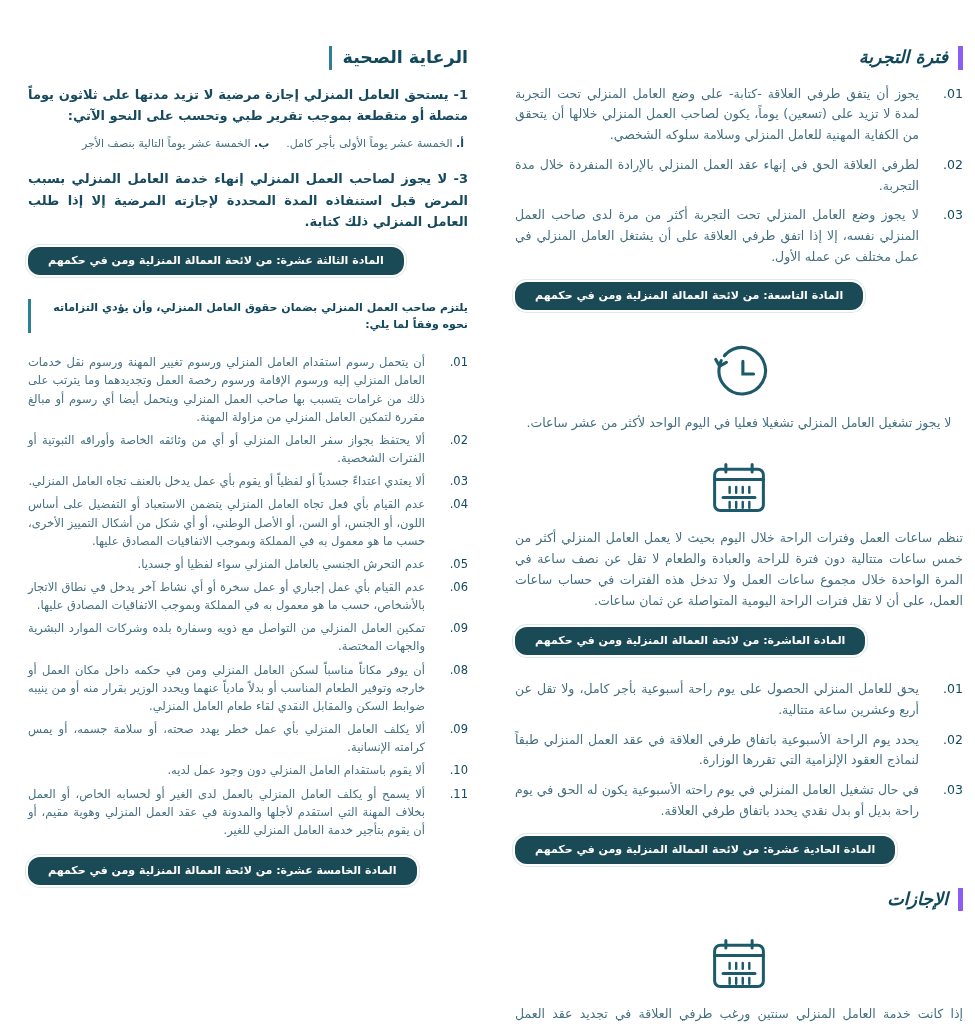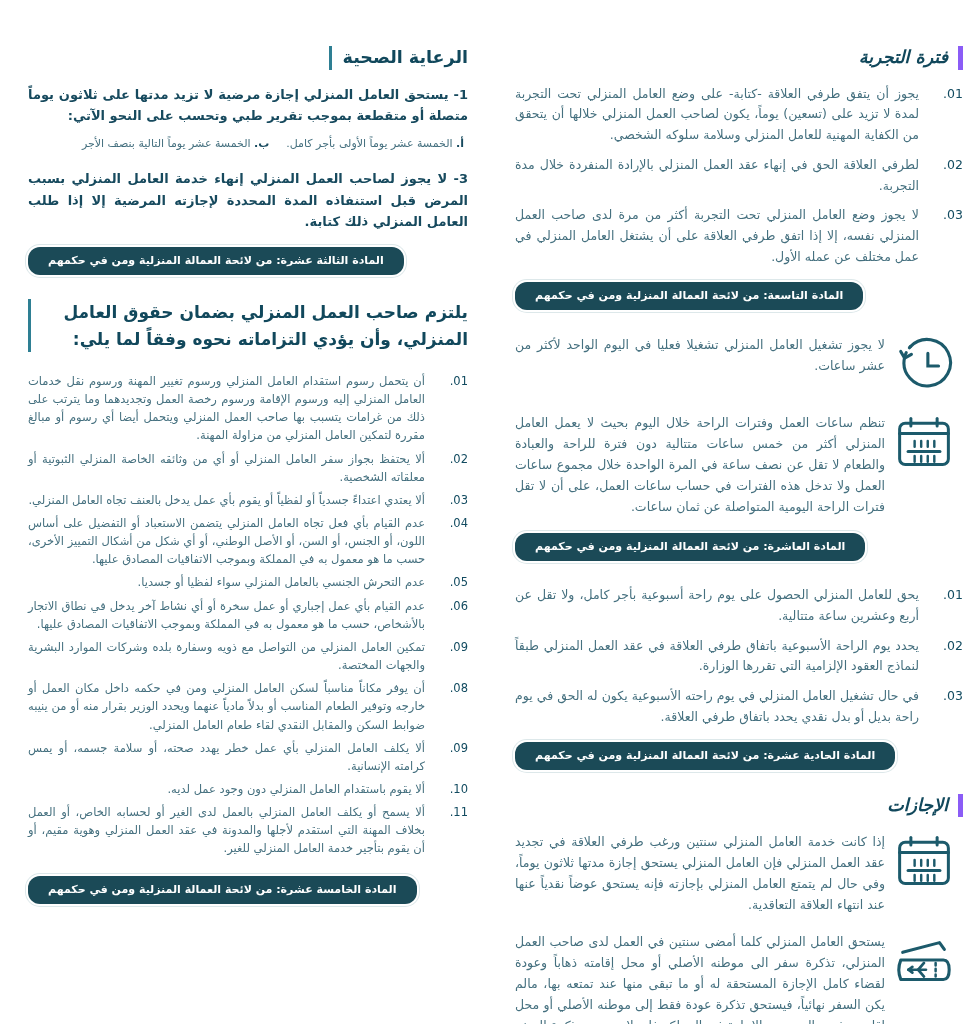--- a/index.html
+++ b/index.html
@@ -35,21 +35,21 @@
     flex:0 0 34px;text-align:right;
     font-weight:normal;font-size:12.5px;line-height:1.66;
     color:#124B60;
   }
   .num-text{
     flex:1;min-width:0;margin-right:10px;
     font-size:12.5px;line-height:1.66;text-align:justify;color:#45707F;
   }
 
   
-  .icon-row{display:flex;align-items:flex-start;margin:0 0 16px 0;}
+  .icon-row{display:flex;align-items:center;margin:0 0 16px 0;flex-direction:column;}
   .icon-box{flex:0 0 78px;display:flex;justify-content:center;align-items:center;}
   .icon-box svg{display:block;}
   .icon-row .p-text{flex:1;min-width:0;font-size:12.5px;line-height:1.68;text-align:justify;color:#45707F;}
 
   
   .badge-row{text-align:left;margin:14px 0 24px 0;}
   .badge{
     display:inline-block;
     background:#1B4A57;color:#ffffff;
     font-weight:bold;font-size:11px;line-height:1.2;
@@ -67,21 +67,21 @@
     font-size:11px;line-height:1.5;color:#45707F;
     text-align:right;padding-right:4px;margin:-4px 0 16px 0;
   }
   .health-sub .sub-label{font-weight:bold;color:#174A5E;}
   .health-sub .sub-sep{display:inline-block;width:10px;}
 
   
   .big-heading{
     border-left:3px solid #2E7F93;padding-left:9px;
     font-weight:bold;color:#11485C;
-    font-size:17px;line-height:1.55;text-align:right;
+    font-size:11px;line-height:1.55;text-align:right;
     margin:20px 0 20px 0;
   }
 
   .oblig .num{flex:0 0 30px;font-size:11.5px;line-height:1.58;}
   .oblig .num-text{font-size:11.5px;line-height:1.58;margin-right:13px;}
   .oblig{margin-bottom:5px;}
 
   .mt-sec{margin-top:10px;}
 </style>
 </head>
@@ -239,21 +239,21 @@
     </div>
 
     <div class="big-heading">يلتزم صاحب العمل المنزلي بضمان حقوق العامل المنزلي، وأن يؤدي التزاماته نحوه وفقاً لما يلي:</div>
 
     <div class="num-item oblig">
       <span class="num">01.</span>
       <span class="num-text">أن يتحمل رسوم استقدام العامل المنزلي ورسوم تغيير المهنة ورسوم نقل خدمات العامل المنزلي إليه ورسوم الإقامة ورسوم رخصة العمل وتجديدهما وما يترتب على ذلك من غرامات يتسبب بها صاحب العمل المنزلي ويتحمل أيضا أي رسوم أو مبالغ مقررة لتمكين العامل المنزلي من مزاولة المهنة.</span>
     </div>
     <div class="num-item oblig">
       <span class="num">02.</span>
-      <span class="num-text">ألا يحتفظ بجواز سفر العامل المنزلي أو أي من وثائقه الخاصة المنزلي الثبوتية أو معلقاته الشخصية.</span>
+      <span class="num-text">ألا يحتفظ بجواز سفر العامل المنزلي أو أي من وثائقه الخاصة وأوراقه الثبوتية أو الفترات الشخصية.</span>
     </div>
     <div class="num-item oblig">
       <span class="num">03.</span>
       <span class="num-text">ألا يعتدي اعتداءً جسدياً أو لفظياً أو يقوم بأي عمل يدخل بالعنف تجاه العامل المنزلي.</span>
     </div>
     <div class="num-item oblig">
       <span class="num">04.</span>
       <span class="num-text">عدم القيام بأي فعل تجاه العامل المنزلي يتضمن الاستعباد أو التفضيل على أساس اللون، أو الجنس، أو السن، أو الأصل الوطني، أو أي شكل من أشكال التمييز الأخرى، حسب ما هو معمول به في المملكة وبموجب الاتفاقيات المصادق عليها.</span>
     </div>
     <div class="num-item oblig">

